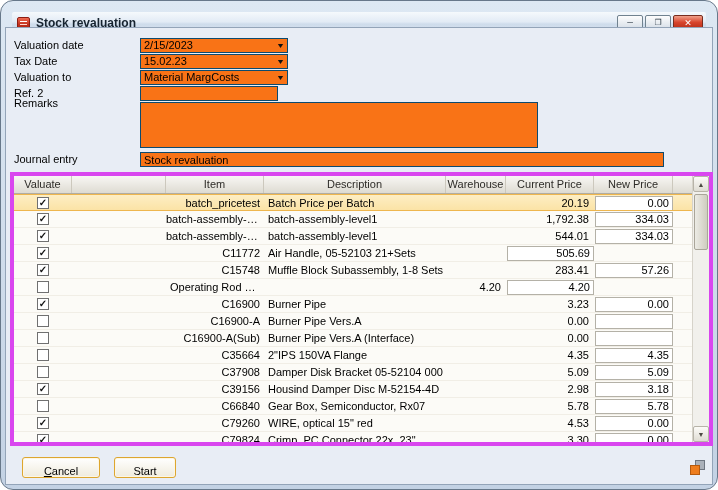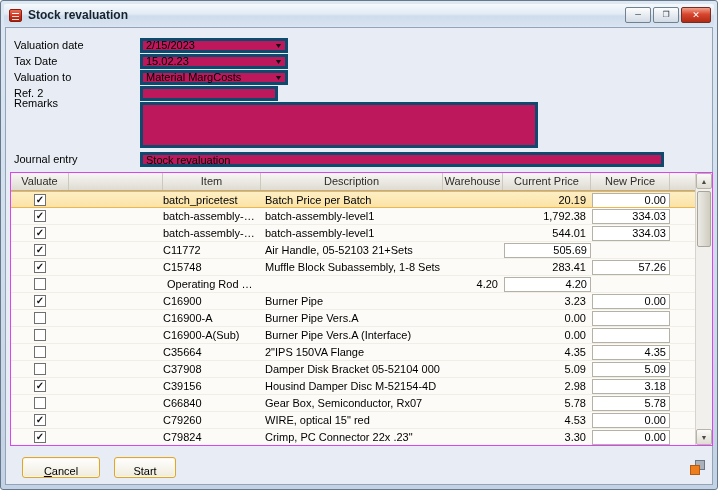--- a/index.html
+++ b/index.html
@@ -1,64 +1,64 @@
 <!DOCTYPE html>
 <html><head>
 <meta charset="utf-8">
 <style>
   *{margin:0;padding:0;box-sizing:border-box;}
   html,body{width:718px;height:490px;overflow:hidden;}
   body{font-family:"Liberation Sans",sans-serif;font-size:11px;color:#000;background:#fff;}
 
-  .window{width:718px;height:490px;position:relative;border:1px solid #67788a;border-radius:3px;
-          background:linear-gradient(#dde8f3,#c3d2e4);padding:3px;}
+  .window{width:718px;height:490px;position:relative;border:1px solid #67788a;border-radius:13px;
+          background:linear-gradient(#dde8f3,#c3d2e4);padding:11px;}
   .titlebar{height:22px;display:flex;align-items:center;padding:0 5px;position:relative;
             background:linear-gradient(#f5f9fc 0%,#e2ebf5 45%,#cedceb 55%,#d8e3f0 100%);
             border-radius:2px 2px 0 0;}
   .app-icon{width:13px;height:13px;border:1px solid #8c1d12;border-radius:2px;
             background:linear-gradient(#ef6a52,#c22f1a 60%,#a82310);position:relative;flex:none;}
   .app-icon::after{content:"";position:absolute;left:2px;top:3px;width:7px;height:1px;background:#fff;
             box-shadow:0 3px 0 #ffd9d0,0 6px 0 #ffd9d0;}
   .title{font-weight:bold;font-size:12px;color:#16232f;margin-left:6px;}
   .winbtns{position:absolute;right:3px;top:3px;display:flex;gap:2px;}
   .winbtn{width:26px;height:16px;border:1px solid #70828f;border-radius:2px;cursor:default;
           background:linear-gradient(#fdfdfd,#d2dbe5);display:flex;align-items:center;justify-content:center;
           font-size:8px;color:#22303c;line-height:1;}
   .winbtn.close{width:30px;background:linear-gradient(#f0a18b 0%,#d8452d 45%,#b02a14 100%);
           color:#fff;border-color:#762d1f;font-size:9px;}
 
   .client{position:absolute;left:4px;right:4px;top:26px;bottom:4px;background:#e8edf5;
           border:1px solid #93a4b8;}
 
   .f-label{position:absolute;left:8px;height:15px;line-height:15px;}
-  .field{position:absolute;background:#be185d;border:3px solid #0c4a6e;height:15px;
+  .field{position:absolute;background:#f97316;border:1px solid #0c4a6e;height:15px;
          font-size:11px;line-height:13px;padding:0 3px;}
   .combo{left:134px;width:148px;display:flex;align-items:center;justify-content:space-between;}
   .combo .arrow{font-size:7px;color:#111;transform:scaleX(1.3);}
   input.field,textarea.field{font-family:"Liberation Sans",sans-serif;outline:none;}
   .ref2{left:134px;width:138px;}
   .remarks{left:134px;width:398px;height:46px;resize:none;padding:2px 3px;}
   .journal{left:134px;width:524px;}
 
   .table{position:absolute;left:4px;top:144px;width:703px;height:274px;
-         background:#b91c1c;border:1px solid #d946ef;}
+         background:#b91c1c;border:4px solid #d946ef;}
   .grid{display:grid;grid-template-columns:58px 94px 98px 182px 60px 88px 79px 1fr;}
   .thead{height:18px;background:linear-gradient(#f8f7f4,#dedbd2);border-bottom:1px solid #b1ada1;
          width:684px;}
   .th{height:100%;line-height:17px;text-align:center;color:#2e2c28;overflow:hidden;white-space:nowrap;
       border-right:1px solid #ccc8bd;}
   .th:last-child{border-right:none;}
   .tbody{position:absolute;left:0;top:18px;width:684px;bottom:0;overflow:hidden;}
   .trow{height:17px;border-bottom:1px solid #f1eee6;background:#fcfbf7;}
   .trow.selected{background:linear-gradient(#fdeec4,#fbe3a6);border-top:1px solid #eeb64e;border-bottom:1px solid #eeb64e;}
   .c{height:100%;line-height:16px;overflow:hidden;white-space:nowrap;}
   .c.cbcell{display:flex;align-items:center;justify-content:center;}
   .cb{width:12px;height:12px;background:#fff;border:1px solid #707070;font-size:10px;line-height:10px;
       text-align:center;color:#111;font-weight:bold;}
-  .c.item{padding-right:4px;text-overflow:ellipsis;}
+  .c.item{text-align:right;padding-right:4px;text-overflow:ellipsis;}
   .c.desc{padding-left:4px;text-overflow:ellipsis;}
   .c.wh{text-align:center;}
   .c.cur{text-align:right;padding-right:5px;}
   .c.np{padding:1px 0 1px 1px;}
   .npbox{display:block;height:15px;background:#fff;border:1px solid #b4b1a7;
          text-align:right;padding-right:3px;line-height:13px;}
 
   .vscroll{position:absolute;top:0;right:0;width:17px;height:100%;background:#f1f0ec;
            border-left:1px solid #d6d3ca;}
   .sbtn{position:absolute;left:0;width:16px;height:16px;background:linear-gradient(#fcfbf8,#dfdcd3);

